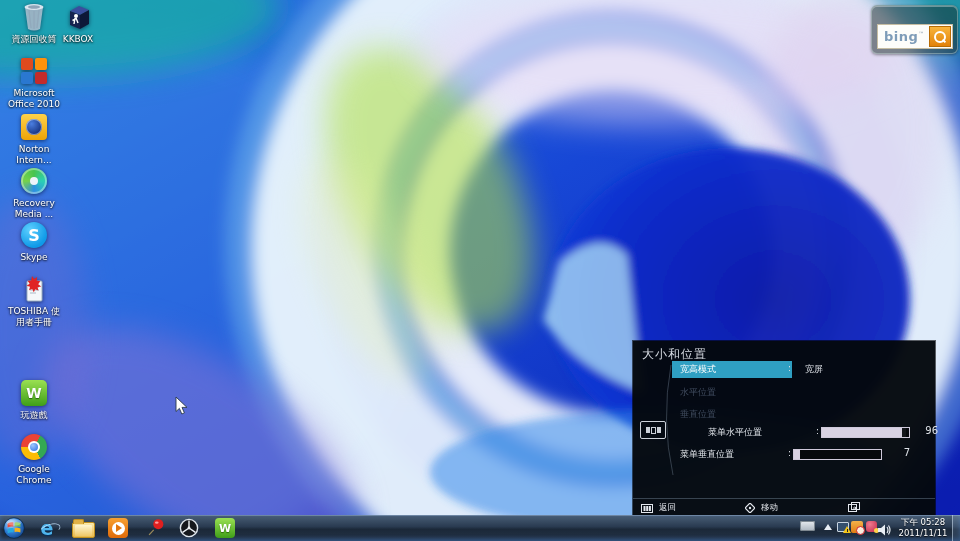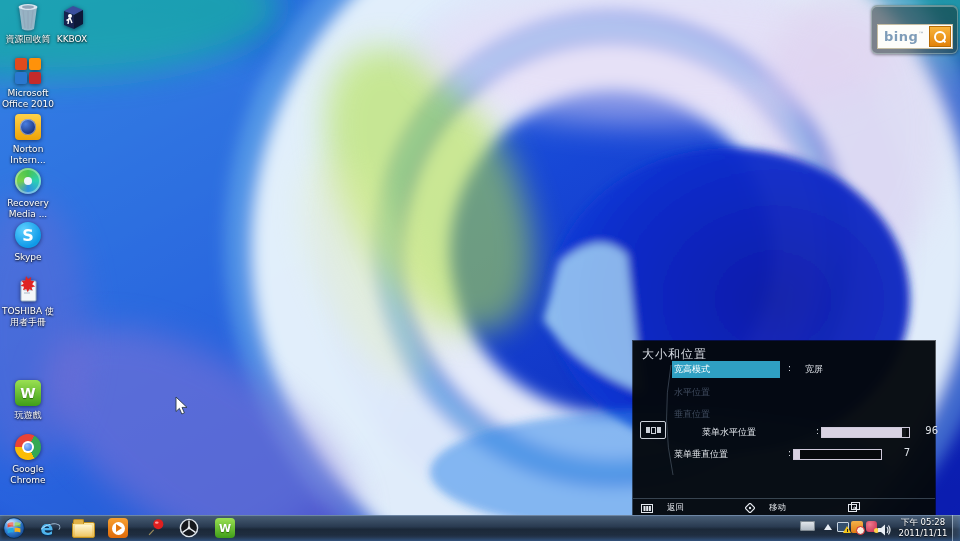--- a/index.html
+++ b/index.html
@@ -1,21 +1,21 @@
 <!DOCTYPE html>
 <html><head>
 <meta charset="utf-8">
 <style>
   html,body{margin:0;padding:0;}
   body{width:960px;height:541px;overflow:hidden;font-family:"DejaVu Sans",sans-serif;}
   .stage{position:relative;width:960px;height:541px;overflow:hidden;background:#0d2bc4;}
   .wall{position:absolute;left:0;top:0;width:960px;height:541px;}
 
   
-  .dicon{position:absolute;width:56px;display:flex;flex-direction:column;align-items:center;cursor:default;}
+  .dicon{position:absolute;width:56px;display:flex;flex-direction:column;align-items:center;cursor:default;margin-left:6px;}
   .dicon .art{width:30px;height:30px;display:flex;align-items:center;justify-content:center;filter:drop-shadow(0 1px 2px rgba(0,0,30,.55));}
   .dicon .lbl{margin-top:2px;font-size:9px;line-height:1.2;color:#fff;text-align:center;
     text-shadow:0 1px 2px rgba(0,0,0,.9),0 0 3px rgba(0,0,0,.6);word-break:break-word;}
   .office-grid{width:26px;height:26px;display:grid;grid-template-columns:12px 12px;grid-template-rows:12px 12px;gap:2px;}
   .office-grid i{border-radius:2px;}
   .norton-tile{width:26px;height:26px;background:linear-gradient(#ffd24a,#eda306);border-radius:4px;display:flex;align-items:center;justify-content:center;}
   .norton-globe{width:16px;height:16px;border-radius:50%;background:radial-gradient(circle at 35% 30%,#4a7ee0,#16317e 75%);box-shadow:inset 0 0 0 1px rgba(255,255,255,.45);}
   .recovery-disc{width:26px;height:26px;border-radius:50%;background:conic-gradient(#49c44f,#2ad0b4,#2f8fe2,#77d24a,#49c44f);box-shadow:inset 0 0 0 2px rgba(255,255,255,.35);position:relative;}
   .recovery-disc::after{content:"";position:absolute;left:9px;top:9px;width:8px;height:8px;border-radius:50%;background:#eef4fa;}
   .skype-circle{width:26px;height:26px;border-radius:50%;background:radial-gradient(circle at 35% 30%,#5ed0ff,#0f9ae8 70%);color:#fff;font-size:16px;font-weight:bold;display:flex;align-items:center;justify-content:center;}
@@ -36,31 +36,31 @@
 
   
   .osd{position:absolute;left:633px;top:341px;width:302px;height:175px;background:rgba(4,8,13,.97);color:#dfe3e8;box-shadow:0 0 0 1px rgba(0,0,0,.6);}
   .osd-title{position:absolute;left:9px;top:5px;font-size:12px;color:#d8dde4;letter-spacing:1px;}
   .osd-sideicon{position:absolute;left:7px;top:80px;width:24px;height:16px;border:1px solid #ccd2da;border-radius:2px;display:flex;align-items:center;justify-content:center;gap:1px;}
   .osd-sideicon i{width:4px;height:6px;background:#ccd2da;display:block;}
   .osd-sideicon i.g{background:transparent;border:1px solid #ccd2da;width:3px;height:5px;}
   .osd-curve{position:absolute;left:26px;top:24px;}
   .osd-row{position:absolute;left:39px;height:15px;width:256px;font-size:9px;}
   .r1{top:20px;}.r2{top:43px;}.r3{top:65px;}.r4{top:83px;margin-left:28px;}.r5{top:105px;}
-  .osd-label{display:inline-block;padding:2px 2px;}
+  .osd-label{display:inline-block;padding:2px 8px;}
   .osd-row.sel .osd-label{background:#2f9fc2;width:104px;color:#fff;}
   .osd-row.dis{color:#3f4b5c;}
   .osd-sep{position:absolute;left:116px;top:2px;}
   .osd-val{position:absolute;left:133px;top:2px;}
   .osd-slider{position:absolute;left:121px;top:3px;width:87px;height:9px;border:1px solid #cfc9da;background:#07090d;}
   .osd-fill{position:absolute;left:0;top:0;bottom:0;background:#d8d2e2;}
   .osd-handle{position:absolute;right:0;top:0;bottom:0;width:4px;background:#14161a;}
   .osd-num{position:absolute;left:210px;top:1px;width:28px;text-align:right;font-size:10px;}
   .osd-footer{position:absolute;left:0;right:0;bottom:0;height:17px;border-top:1px solid rgba(170,195,215,.3);font-size:8.5px;color:#e4e8ee;}
-  .foot-item{position:absolute;top:3px;display:flex;align-items:center;gap:14px;}
+  .foot-item{position:absolute;top:3px;display:flex;align-items:center;gap:6px;}
   .f1{left:8px;}.f2{left:112px;justify-content:space-between;}.f3{left:212px;flex-direction:column;}
 
   
   .taskbar{position:absolute;left:0;bottom:0;width:960px;height:26px;
     background:linear-gradient(#4a6078,#293a50 45%,#1b2838 55%,#243448);
     box-shadow:inset 0 1px 0 rgba(180,210,240,.35),inset 0 -2px 4px rgba(70,130,210,.45);}
   .start-orb{position:absolute;left:3px;top:2px;width:22px;height:22px;}
   .tb-btn{position:absolute;top:2px;width:26px;height:22px;display:flex;align-items:center;justify-content:center;border-radius:3px;}
   .b-ie{left:34px;}.b-folder{left:70px;}.b-wmp{left:105px;}.b-pin{left:143px;}.b-assist{left:176px;}.b-games{left:212px;}
   .ie-e{position:relative;color:#4fb4ec;font-size:19px;font-weight:bold;line-height:1;text-shadow:0 1px 1px #04305e;}

